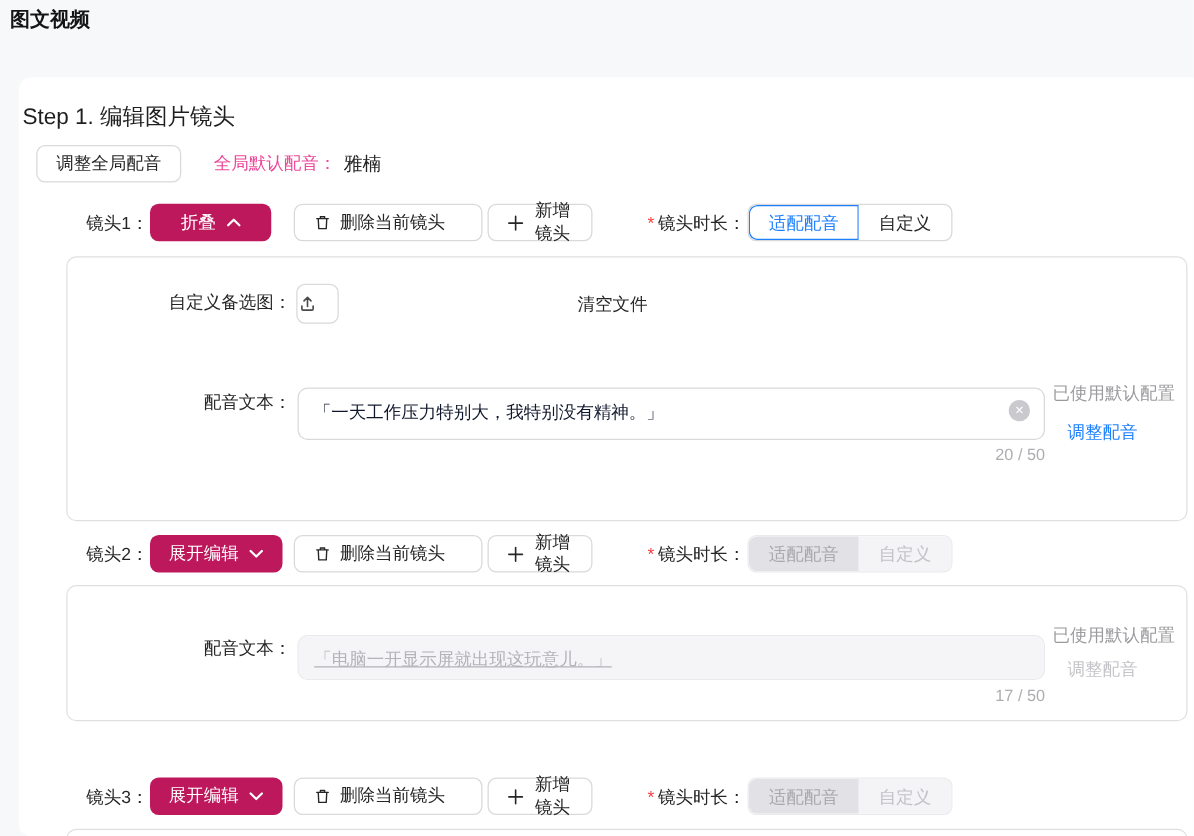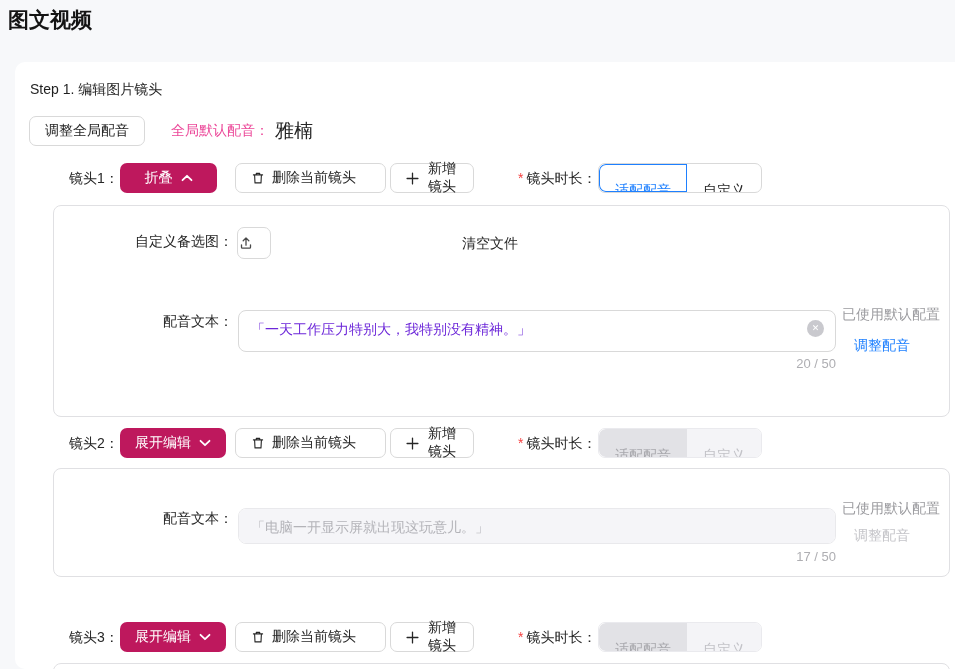--- a/index.html
+++ b/index.html
@@ -6,89 +6,89 @@
   html, body { width: 955px; height: 669px; overflow: hidden; }
   body {
     font-family: "Liberation Sans", "DejaVu Sans", sans-serif;
     background: #f7f8fa;
     color: #262626;
     position: relative;
   }
   .page { position: relative; width: 955px; height: 669px; }
   .page-title {
     position: absolute; left: 8px; top: 6px;
-    font-size: 21px; font-weight: 700; color: #141414;
+    font-size: 16px; font-weight: 700; color: #141414;
   }
   .card {
     position: absolute; left: 15px; top: 62px;
     width: 955px; height: 607px;
     background: #ffffff; border-radius: 10px;
     overflow: hidden;
   }
-  .step-title { position: absolute; left: 15px; top: 19px; font-size: 14px; color: #1f1f1f; }
+  .step-title { position: absolute; left: 3px; top: 19px; font-size: 18px; color: #1f1f1f; }
 
   
   .btn-outline {
     display: inline-flex; align-items: center; justify-content: flex-start; gap: 7px;
     height: 30px; padding: 0 15px;
     border: 1px solid #d9d9d9; border-radius: 7px;
     background: #fff; font-size: 14px; color: #262626; cursor: pointer;
   }
   .btn-primary {
     display: inline-flex; align-items: center; justify-content: center; gap: 8px;
     height: 30px; padding: 0 15px;
     border: none; border-radius: 7px;
     background: #be185d; color: #fff; font-size: 14px; font-weight: 400; cursor: pointer;
   }
   .icon { display: inline-flex; align-items: center; }
 
   
   .global-row { position: absolute; left: 14px; top: 54px; height: 30px; display: flex; align-items: center; }
   .global-label { margin-left: 26px; font-size: 14px; color: #ec4899; }
-  .global-value { margin-left: 6px; font-size: 19px; color: #262626; }
+  .global-value { margin-left: 6px; font-size: 15px; color: #262626; }
 
   
   .shot-row { position: absolute; left: 0; width: 940px; height: 30px; }
   .shot-row .shot-label { position: absolute; left: 54px; line-height: 30px; font-size: 14px; }
   .shot-row .btn-toggle { position: absolute; left: 105px; top: 0; min-width: 97px; }
   .shot-row .btn-delete { position: absolute; left: 220px; top: 0; width: 151px; }
   .shot-row .btn-add    { position: absolute; left: 375px; top: 0; width: 84px; }
   .shot-row .duration   { position: absolute; left: 503px; line-height: 30px; font-size: 14px; }
   .shot-row .req { color: #f53f3f; margin-right: 3px; }
   .seg-group {
     position: absolute; left: 583px; top: 0;
     display: inline-flex; height: 30px;
     border: 1px solid #d9d9d9; border-radius: 7px; overflow: hidden; background: #fff;
   }
-  .seg { min-width: 70px; padding: 12px 16px; line-height: 28px; font-size: 14px; text-align: center; cursor: pointer; }
+  .seg { min-width: 70px; padding: 0 16px; line-height: 28px; font-size: 14px; text-align: center; cursor: pointer; }
   .seg.sel { color: #1e80ff; box-shadow: inset 0 0 0 1px #1e80ff; border-radius: 7px 0 0 7px; }
   .seg-group.disabled { border-color: #eaeaee; }
   .seg-group.disabled .seg.sel { color: #a8a8ad; background: #e2e2e6; box-shadow: none; border-radius: 7px 0 0 7px; cursor: not-allowed; }
   .seg-group.disabled .seg.alt { color: #c2c2c7; background: #f4f4f7; cursor: not-allowed; }
 
   
   .panel {
     position: absolute; left: 38px; width: 897px;
     border: 1px solid #e0e0e3; border-radius: 8px; background: #fff;
   }
   .panel .form-label { position: absolute; left: 0; width: 179px; text-align: right; font-size: 14px; color: #262626; }
   .upload-btn { position: absolute; left: 183px; top: 21px; width: 34px; height: 32px; padding: 0; }
   .records-btn { position: absolute; left: 227px; top: 21px; height: 32px; }
   .clear-files { position: absolute; left: 408px; top: 21px; line-height: 32px; font-size: 14px; color: #262626; cursor: pointer; }
 
   .ta-wrap { position: absolute; left: 184px; width: 598px; }
   .ta-wrap textarea {
     width: 100%; height: 100%; resize: none; display: block;
     border: 1px solid #d9d9d9; border-radius: 8px;
-    padding: 10px 30px 8px 12px; font-size: 14px; color: #6d28d9;
+    padding: 10px 30px 8px 12px; font-size: 14px; color: #0f172a;
     font-family: "Liberation Sans", "DejaVu Sans", sans-serif;
     background: #fff; outline: none;
   }
   .ta-wrap.disabled textarea {
-    background: #f5f5f8; border-color: #e9e9ec; color: #b3b3b8; cursor: not-allowed;
+    background: #f5f5f8; border-color: #e9e9ec; color: #b3b3b8; cursor: not-allowed; text-decoration: underline;
   }
   .clear-circle {
     position: absolute; right: 12px; top: 10px; width: 17px; height: 17px;
     border-radius: 50%; background: #c9c9ce; color: #fff;
     display: flex; align-items: center; justify-content: center;
     font-size: 9px; line-height: 1; cursor: pointer;
   }
   .counter { position: absolute; left: 184px; width: 598px; text-align: right; font-size: 13px; color: #aeaeb2; }
   .note { position: absolute; left: 788px; font-size: 14px; color: #9b9b9f; white-space: nowrap; }
   .adjust-link { position: absolute; left: 800px; font-size: 14px; color: #1e80ff; cursor: pointer; }

